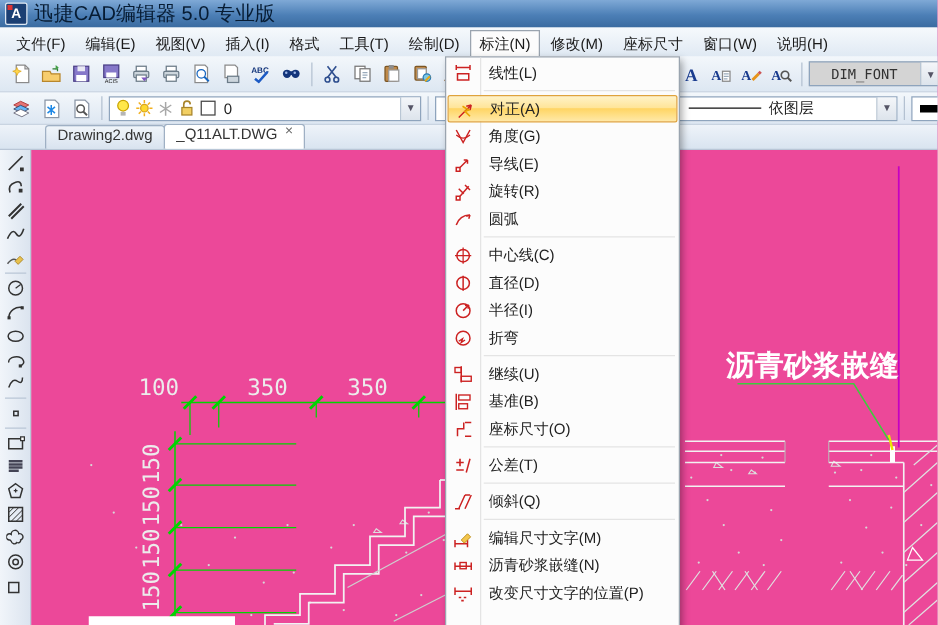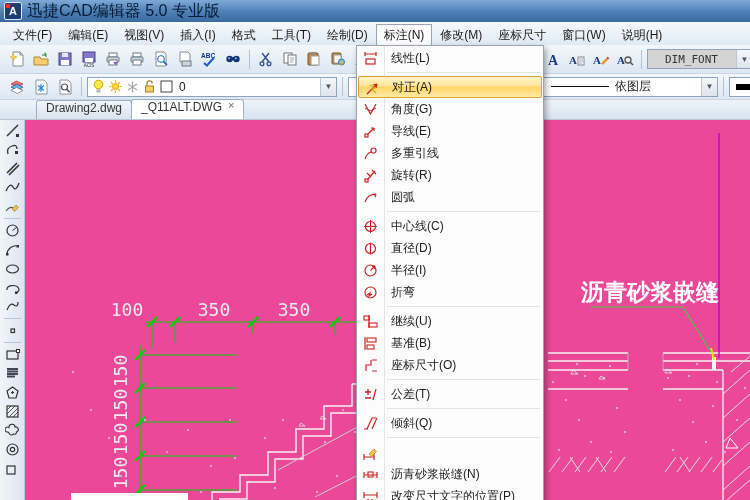--- a/index.html
+++ b/index.html
@@ -589,29 +589,20 @@
         <svg width="15" height="15">
           <rect x="2" y="10" width="3" height="3" fill="none" stroke="#c22" stroke-width="1.2"></rect>
           <path d="M5 10l6-6M11 4H8M11 4v3" stroke="#c22" fill="none" stroke-width="1.2"></path>
         </svg>
       </span>
     <span>导线(E)</span>
   </div>
   <div class="mitem">
     <span class="micon">
         <svg width="15" height="15">
-          <path d="M2 13q2-6 6-7" stroke="#c22" fill="none" stroke-width="1.2"></path>
-          <circle cx="10.5" cy="4.5" r="2.5" stroke="#c22" fill="none" stroke-width="1.2"></circle>
-        </svg>
-      </span>
-    <span>多重引线</span>
-  </div>
-  <div class="mitem">
-    <span class="micon">
-        <svg width="15" height="15">
           <rect x="2" y="11" width="3" height="3" fill="none" stroke="#c22" stroke-width="1.2"></rect>
           <path d="M5 11l7-8M4 5l4 4M9 2l4 4" stroke="#c22" fill="none" stroke-width="1.2"></path>
         </svg>
       </span>
     <span>旋转(R)</span>
   </div>
   <div class="mitem">
     <span class="micon">
         <svg width="15" height="15">
           <path d="M2 12a11 11 0 0 1 11-8M13 4l-3 1M13 4l-1 3" stroke="#c22" fill="none" stroke-width="1.2"></path>
@@ -705,20 +696,21 @@
     <span>倾斜(Q)</span>
   </div>
   <div class="msep"></div>
   <div class="mitem">
     <span class="micon">
         <svg width="15" height="15">
           <path d="M1 12h10M1 9v6M11 9v6" stroke="#c22" fill="none" stroke-width="1.2"></path>
           <path d="M6 9l5-5 2.5 2.5-5 5z" fill="#f3c64e" stroke="#b8860b" stroke-width=".7"></path>
         </svg>
       </span>
+    <span>编辑尺寸文字(M)</span>
   </div>
   <div class="mitem">
     <span class="micon">
         <svg width="15" height="15">
           <path d="M1 8h13M1 5v6M14 5v6" stroke="#c22" stroke-width="1.2"></path>
           <rect x="5" y="5" width="5" height="5" fill="none" stroke="#c22" stroke-width="1.1"></rect>
         </svg>
       </span>
     <span>沥青砂浆嵌缝(N)</span>
   </div>

